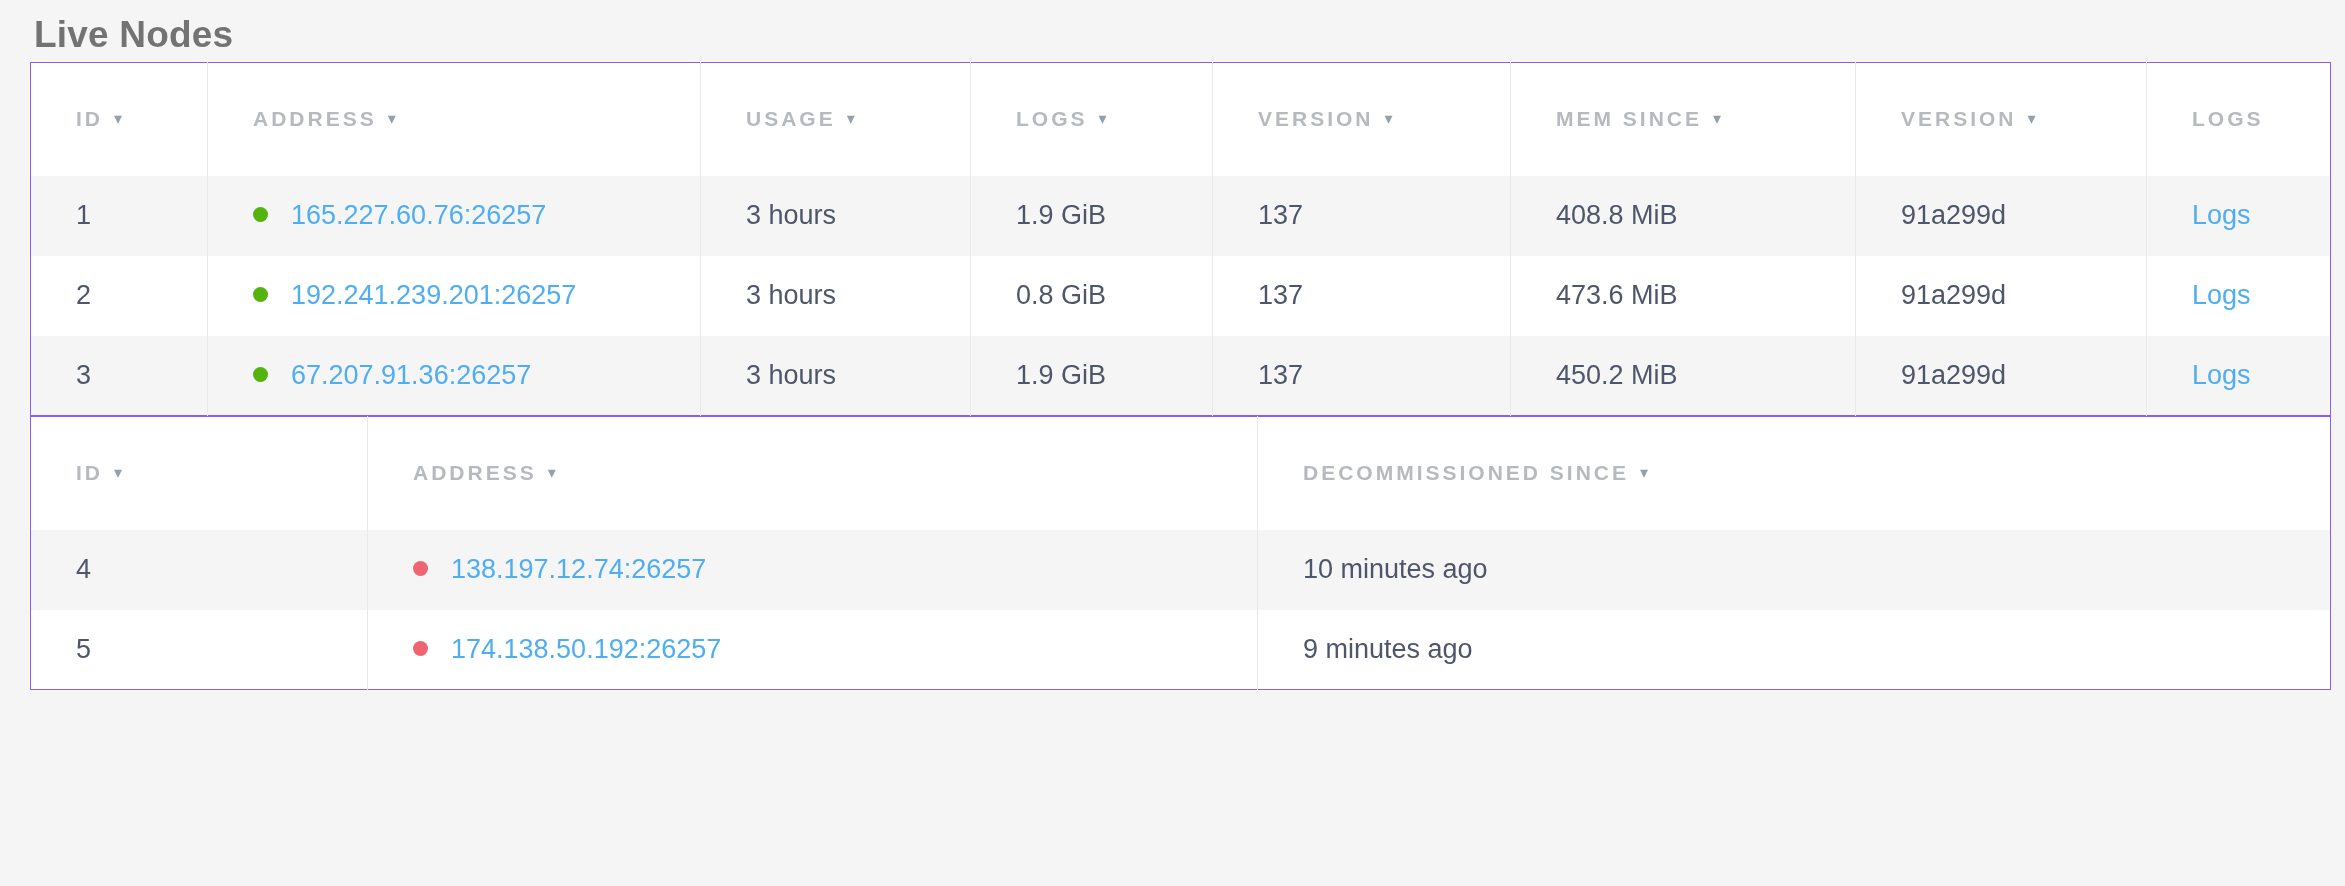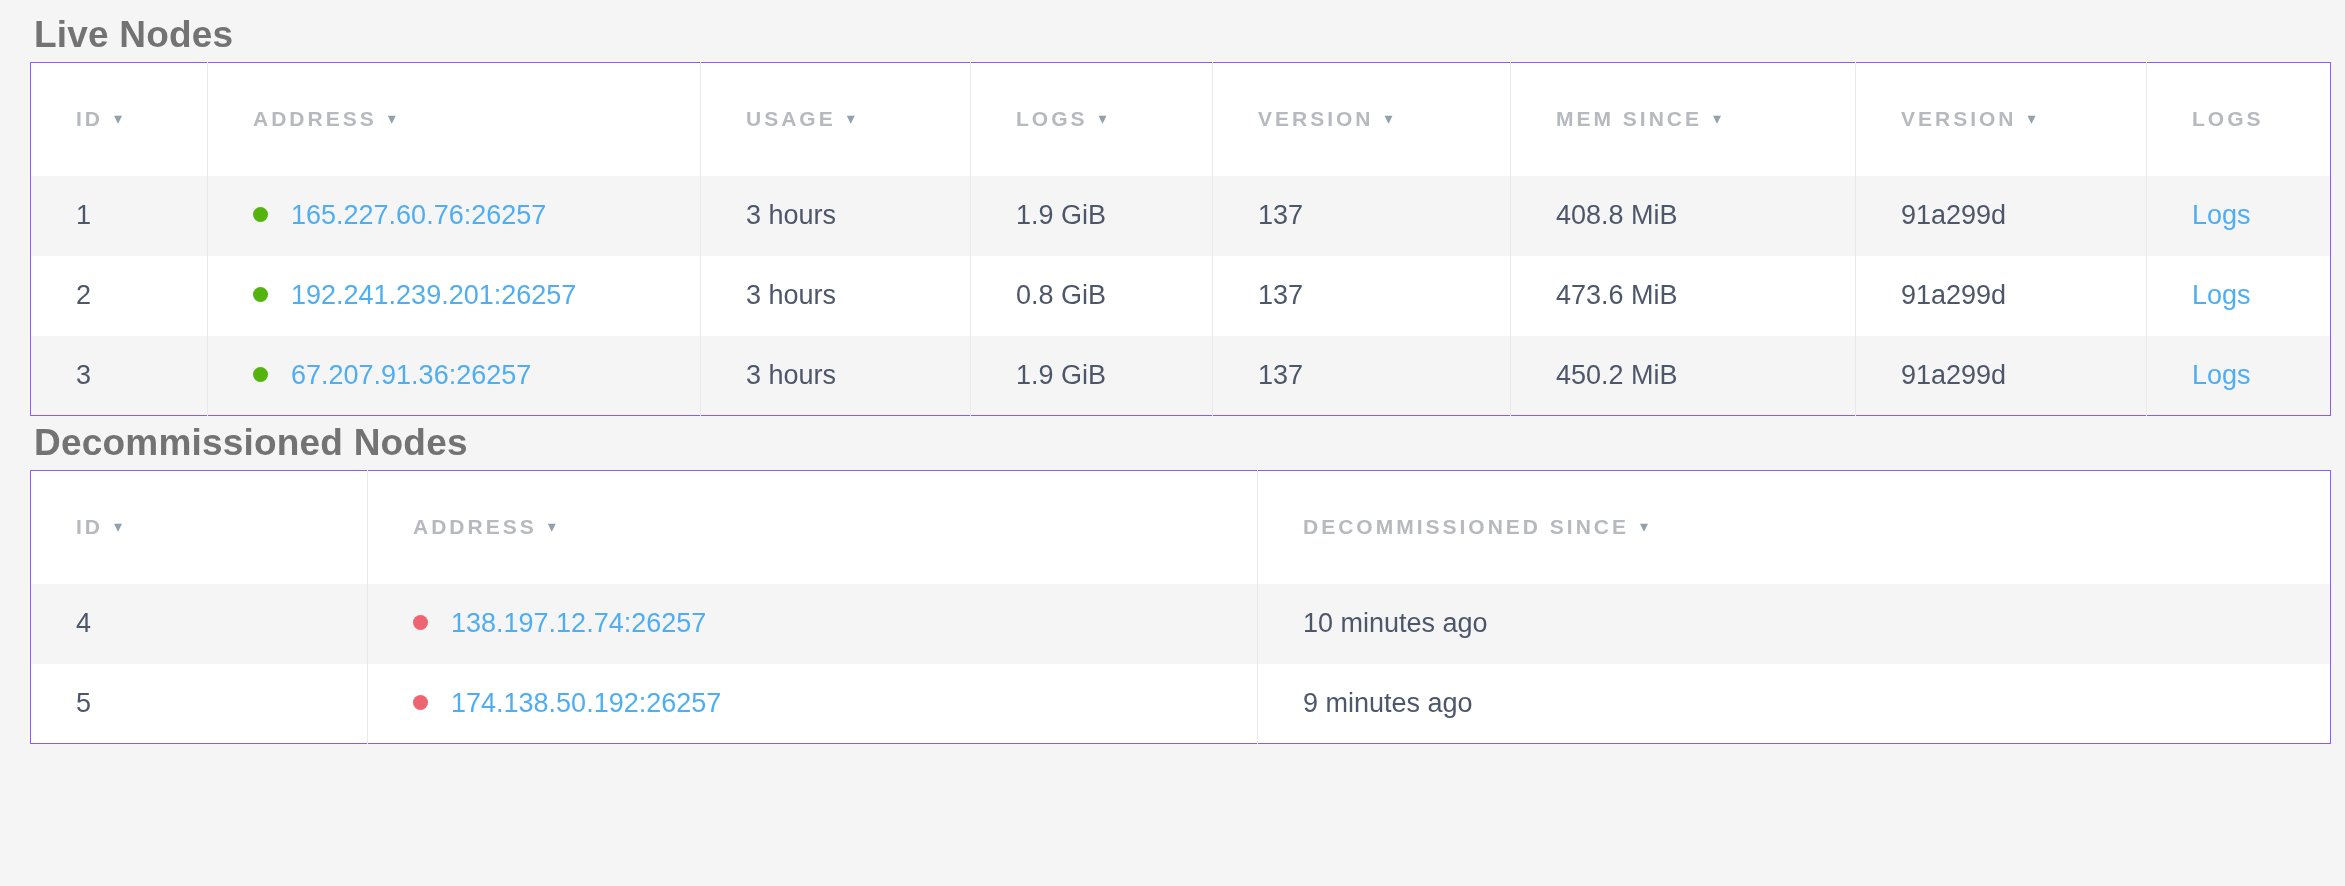--- a/index.html
+++ b/index.html
@@ -144,21 +144,20 @@
           <td><span>3 hours</span></td>
           <td><span>1.9 GiB</span></td>
           <td><span>137</span></td>
           <td><span>450.2 MiB</span></td>
           <td><span>91a299d</span></td>
           <td><a class="logs-link">Logs</a></td>
         </tr>
       </tbody>
   </table>
 
-  <h2 class="section-title title-decom">Decommissioned Nodes</h2>
 
   <table class="nodes-table" id="decom-table">
     <colgroup>
         <col style="width: 337px;">
         <col style="width: 890px;">
         <col style="width: 1073px;">
       </colgroup>
     <thead>
         <tr>
           <th><span>ID</span><span class="sort-arrow">▾</span></th>

